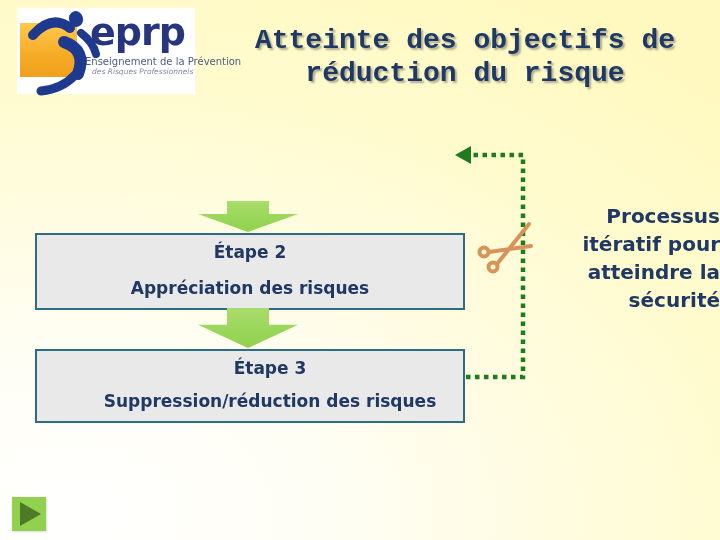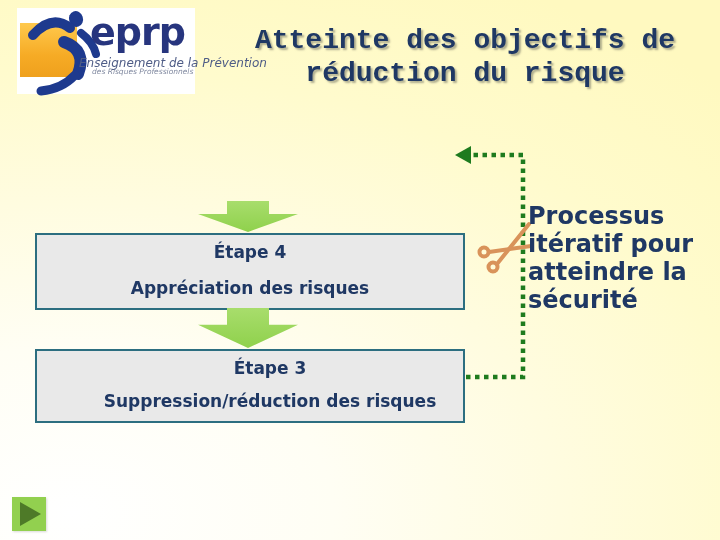--- a/index.html
+++ b/index.html
@@ -13,21 +13,21 @@
       #ffffff 0%, #fffef4 28%, #fffce0 52%, #fffbcd 75%, #fff9c0 100%);
   }
 
   
   .logo{position:absolute;left:17px;top:8px;width:178px;height:86px;background:#ffffff;}
   .logo-square{position:absolute;left:3px;top:15px;width:57px;height:54px;
     background:linear-gradient(180deg,#ffc94d 0%,#f6ab25 60%,#efa01d 100%);}
   .logo-figure{position:absolute;left:0;top:-6px;width:110px;height:100px;}
   .logo-brand{position:absolute;left:73px;top:4px;font-size:38px;font-weight:bold;
     color:#27357e;letter-spacing:-1px;line-height:40px;}
-  .logo-tag1{position:absolute;left:62px;top:48px;font-size:12px;color:#4e5c86;white-space:nowrap;font-style:italic;}
+  .logo-tag1{position:absolute;left:68px;top:48px;font-size:10px;color:#4e5c86;white-space:nowrap;}
   .logo-tag2{position:absolute;left:75px;top:59px;font-size:7.5px;color:#8089a0;white-space:nowrap;font-style:italic;}
 
   
   .title{
     position:absolute;left:225px;top:24px;width:480px;
     text-align:center;font-size:28px;font-weight:bold;line-height:33px;
     color:#1f3864;white-space:pre-line;
     text-shadow:2px 2px 2px rgba(130,130,110,0.65);
     font-family:Liberation Mono, monospace;
   }
@@ -50,21 +50,21 @@
     position:absolute;left:198px;width:100px;
     background:linear-gradient(180deg,#a8dd6c 0%,#8fd14c 100%);
     clip-path:polygon(29% 0,71% 0,71% 42%,100% 42%,50% 100%,0 42%,29% 42%);
   }
   .down-arrow.a1{top:201px;height:31px;}
   .down-arrow.a2{top:308px;height:40px;}
 
   
   .annotation{
     position:absolute;left:528px;top:202px;width:192px;
-    text-align:left;font-size:24px;font-weight:bold;line-height:28px;
+    text-align:right;font-size:20px;font-weight:bold;line-height:28px;
     color:#1f3864;white-space:pre-line;
   }
 
   
   .overlay{position:absolute;left:0;top:0;width:720px;height:540px;pointer-events:none;}
 
   
   .nav-next{
     position:absolute;left:12px;top:497px;width:34px;height:34px;
     background:#92d04f;cursor:pointer;box-shadow:1px 1px 2px rgba(0,0,0,0.15);
@@ -94,21 +94,21 @@
     <div class="logo-tag2">des Risques Professionnels</div>
   </div>
 
   <div class="title">Atteinte des objectifs de
 réduction du risque</div>
 
 
   <div class="down-arrow a1"></div>
 
   <div class="step step2">
-    <div class="step-heading">Étape 4</div>
+    <div class="step-heading">Étape 2</div>
     <div class="step-label">Appréciation des risques</div>
   </div>
 
   <div class="down-arrow a2"></div>
 
   <div class="step step3">
     <div class="step-heading">Étape 3</div>
     <div class="step-label">Suppression/réduction des risques</div>
   </div>
 

